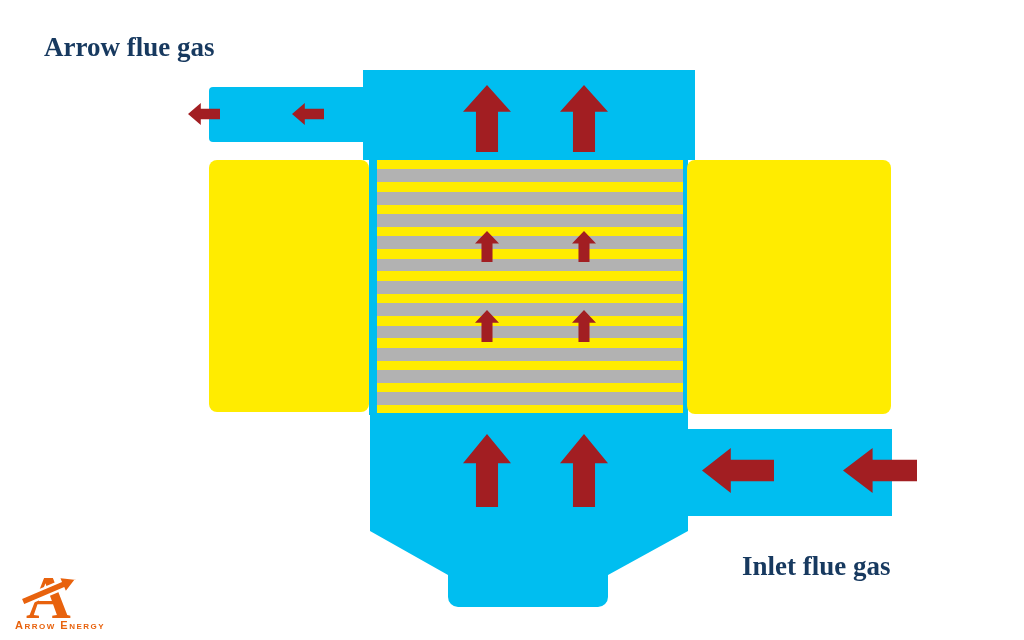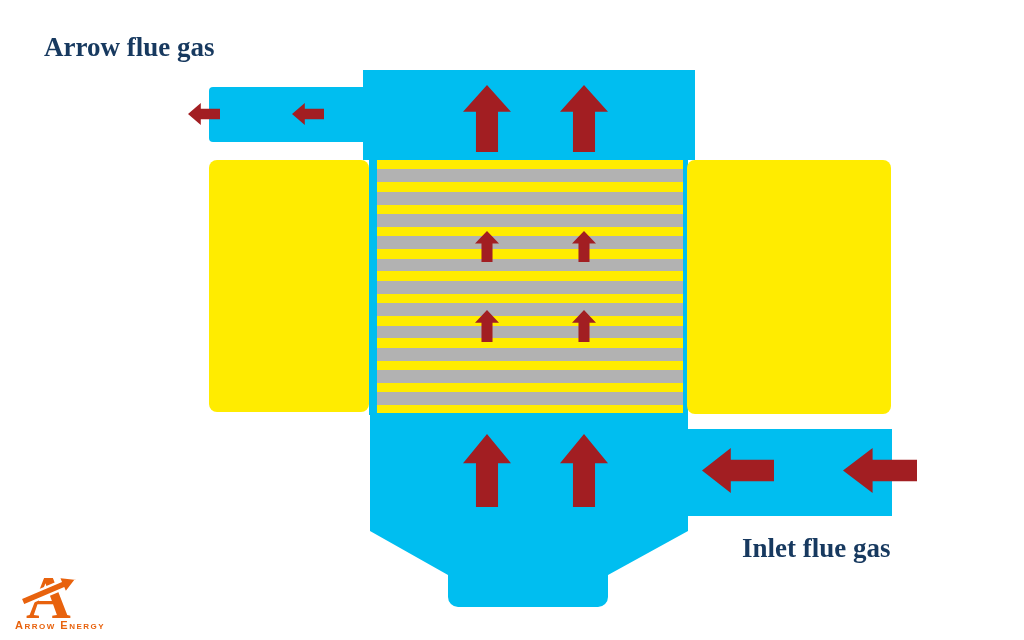--- a/index.html
+++ b/index.html
@@ -40,21 +40,21 @@
     font-weight:700;
     fill:var(--logo-orange);
   }
 </style>
 </head>
 <body>
 
 <div class="canvas">
 
   <div class="flow-label" style="left:44px;top:33px;">Arrow flue gas</div>
-  <div class="flow-label" style="left:742px;top:534px;">Inlet flue gas</div>
+  <div class="flow-label" style="left:742px;top:552px;">Inlet flue gas</div>
 
   <div class="shape cyan" style="left:363px;top:70px;width:332px;height:90px;"></div>
   <div class="shape cyan" style="left:209px;top:87px;width:154px;height:55px;border-radius:4px 0 0 4px;"></div>
 
   <div class="shape cyan" style="left:369px;top:160px;width:319px;height:255px;"></div>
   <div class="shape core-stripes" style="left:377px;top:160px;width:306px;height:253px;"></div>
 
   <div class="shape yellow" style="left:209px;top:160px;width:160px;height:252px;"></div>
   <div class="shape yellow" style="left:687px;top:160px;width:204px;height:254px;"></div>
 

